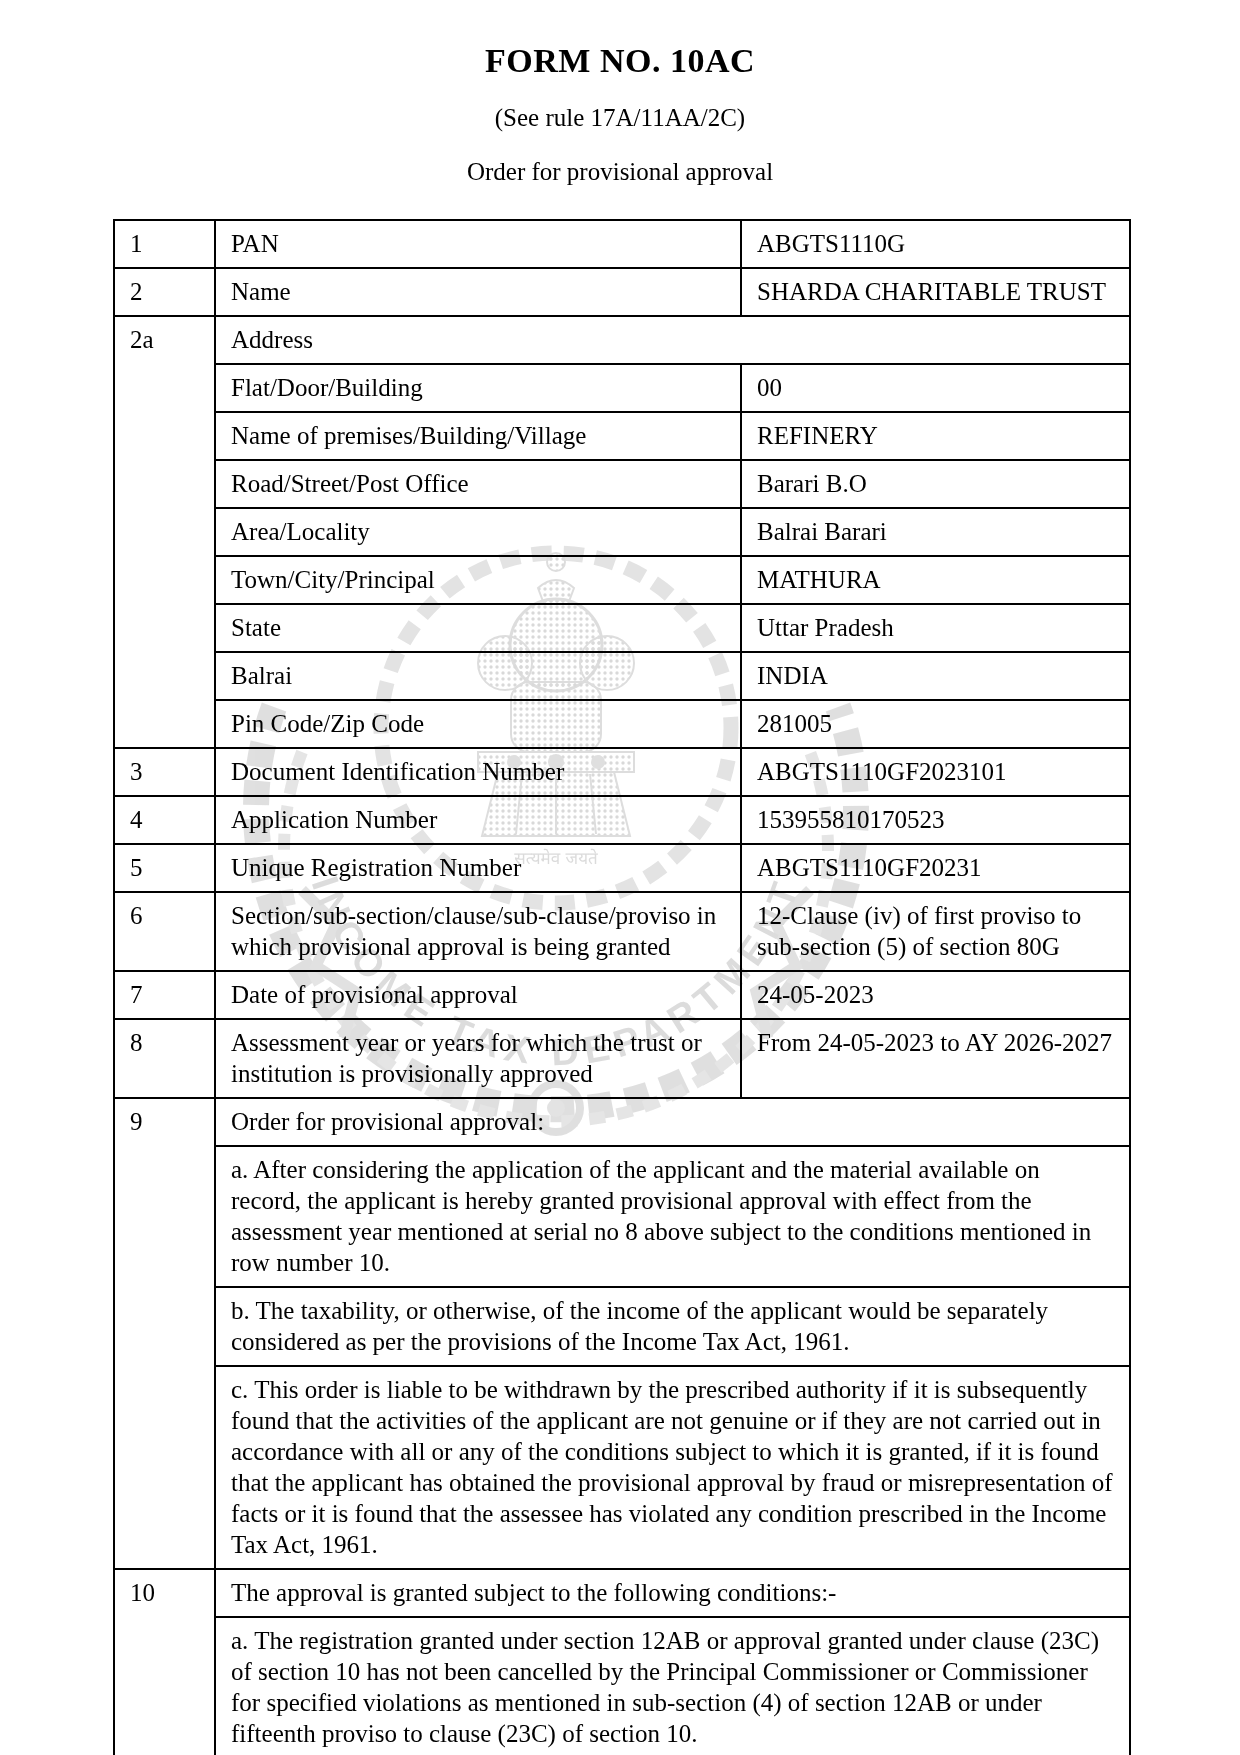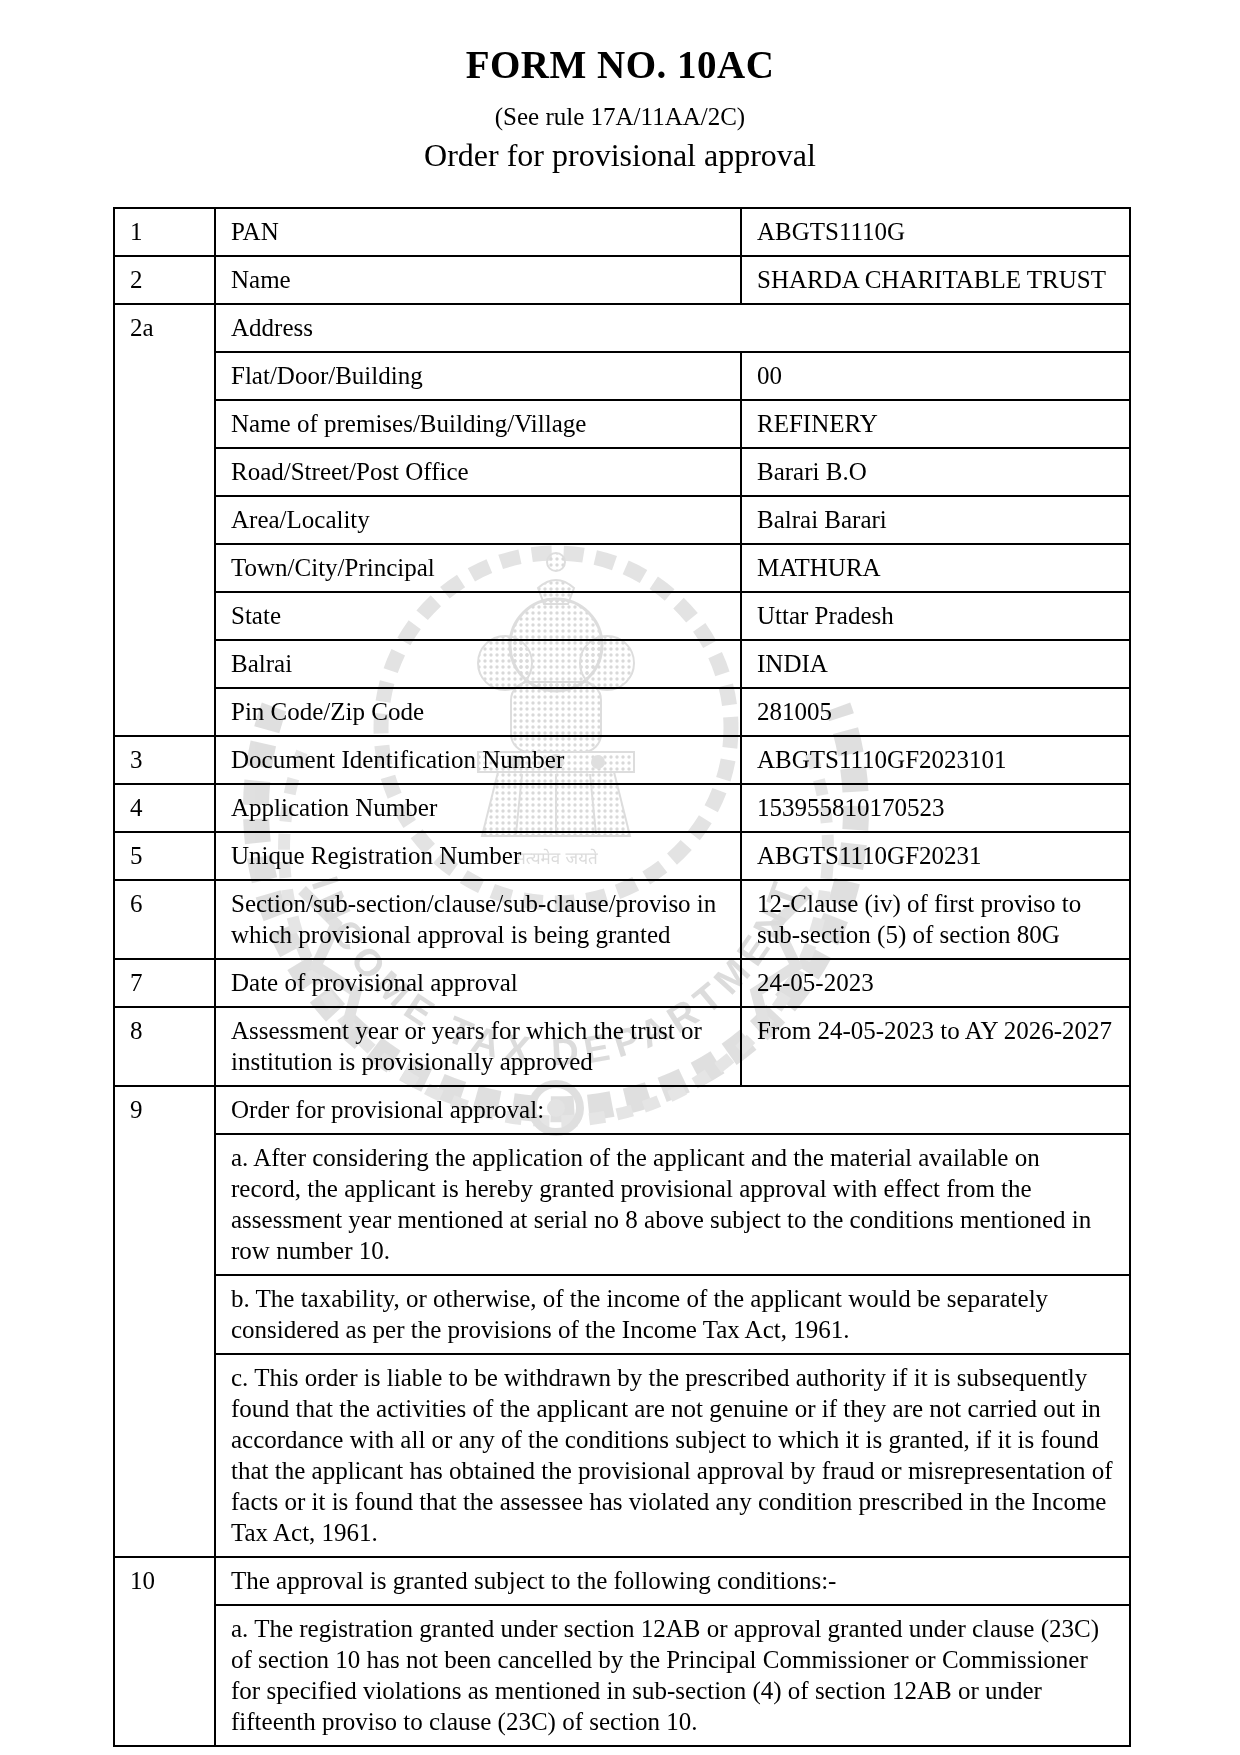--- a/index.html
+++ b/index.html
@@ -10,26 +10,26 @@
     background:#ffffff;
     margin:0 auto;
     overflow:hidden;
     font-family:"Liberation Serif", serif;
     color:#000;
   }
   
   .hdr{position:relative;z-index:2;text-align:center;}
   .hdr h1{
     margin:42px 0 0 0;
-    font-size:39px;
+    font-size:34px;
     font-weight:bold;
     letter-spacing:0.5px;
   }
-  .rule-line{margin-top:16px;font-size:25px;}
-  .subtitle{margin-top:6px;font-size:32px;}
+  .rule-line{margin-top:24px;font-size:25px;}
+  .subtitle{margin-top:26px;font-size:25px;}
   
   .watermark{
     position:absolute;
     left:206px;
     top:460px;
     width:700px;
     height:700px;
     z-index:1;
     pointer-events:none;
   }

